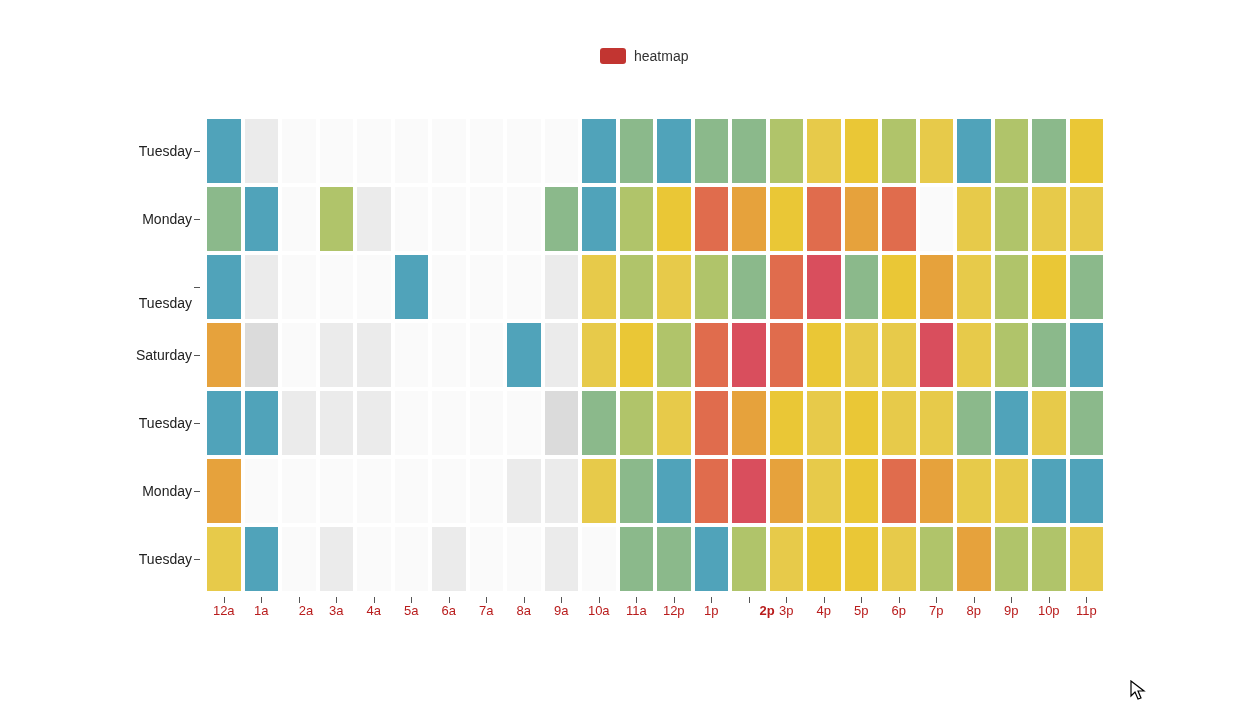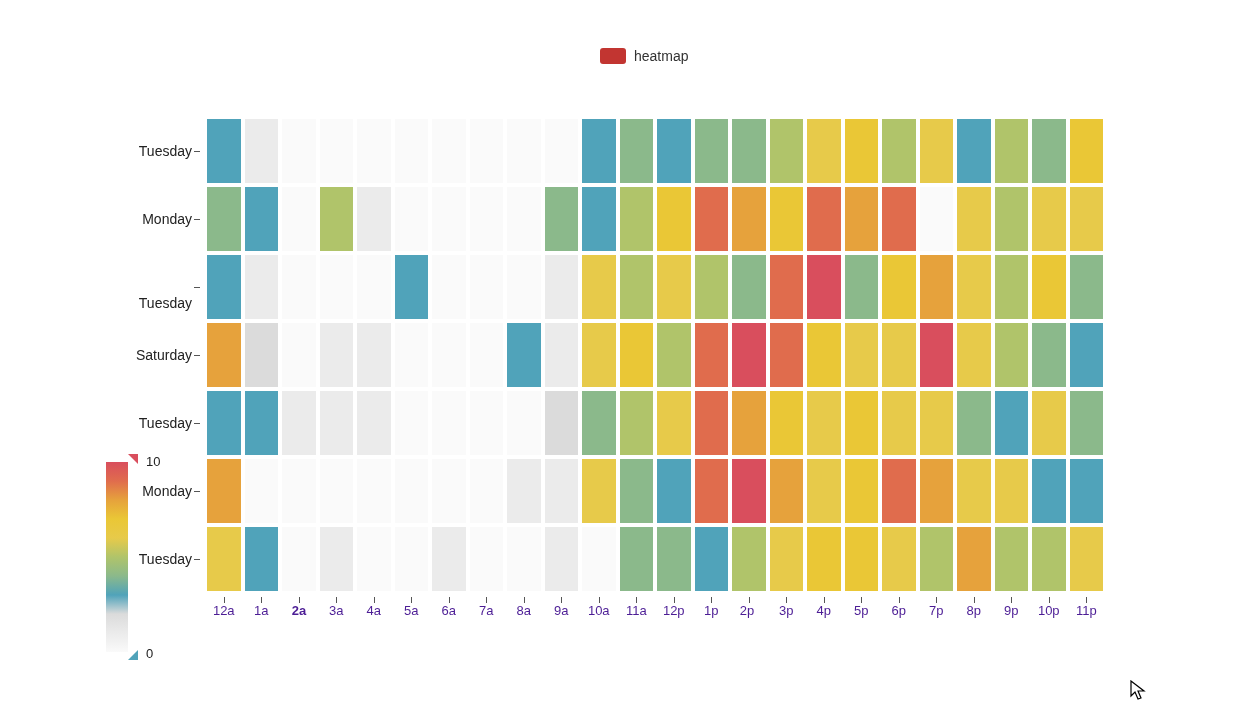--- a/index.html
+++ b/index.html
@@ -7,21 +7,21 @@
   .title{position:absolute;left:100px;top:45px;font-size:20px;font-weight:700;color:#222;}
   .legend{position:absolute;left:600px;top:48px;display:flex;align-items:center;gap:8px;font-size:14px;color:#333;}
   .legend-swatch{width:26px;height:16px;border-radius:3px;}
   .plot{position:absolute;left:205px;top:117px;width:900px;height:476px;}
   .row{display:flex;width:100%;height:68px;}
   .cell{flex:1 1 0;border:2px solid #fff;box-sizing:border-box;}
   .y-axis{position:absolute;left:100px;top:117px;width:100px;height:476px;}
   .y-label{position:absolute;right:8px;font-size:14px;color:#222;text-align:right;transform:translateY(-50%);}
   .y-tick{position:absolute;right:0;width:6px;height:1px;background:#555;}
   .x-axis{position:absolute;left:205px;top:597px;width:900px;height:40px;}
-  .x-label{position:absolute;top:6px;font-size:13px;color:#4c1d95;text-align:center;transform:translateX(-50%);}
+  .x-label{position:absolute;top:6px;font-size:13px;color:#b91c1c;text-align:center;transform:translateX(-50%);}
   .x-tick{position:absolute;top:0;width:1px;height:6px;background:#555;}
   .visualmap{position:absolute;left:106px;top:454px;width:90px;height:220px;}
   .vm-bar{position:absolute;left:0;top:8px;width:22px;height:190px;}
   .vm-arrow{position:absolute;left:22px;width:0;height:0;border-left:10px solid transparent;}
   .vm-arrow.top{top:0;border-top:10px solid #d94e5d;}
   .vm-arrow.bot{top:196px;border-bottom:10px solid #50a3ba;}
   .vm-label{position:absolute;left:40px;font-size:13px;color:#222;}
   .cursor{position:absolute;pointer-events:none;}
 </style>
 </head>
@@ -234,21 +234,21 @@
         <div class="cell" title="Saturday, 10p: 5" style="background: rgb(176, 196, 106);"></div>
         <div class="cell" title="Saturday, 11p: 6" style="background: rgb(231, 202, 74);"></div>
       </div>
     </div>
   <div class="x-axis" id="x-axis">
       <div class="x-tick" style="left: 18.75px;"></div>
       <div class="x-label" style="left: 18.75px;">12a</div>
       <div class="x-tick" style="left: 56.25px;"></div>
       <div class="x-label" style="left: 56.25px;">1a</div>
       <div class="x-tick" style="left: 93.75px;"></div>
-      <div class="x-label" style="left: 94px; font-weight: bold;">2a</div>
+      <div class="x-label" style="left: 101px;">2a</div>
       <div class="x-tick" style="left: 131.25px;"></div>
       <div class="x-label" style="left: 131.25px;">3a</div>
       <div class="x-tick" style="left: 168.75px;"></div>
       <div class="x-label" style="left: 168.75px;">4a</div>
       <div class="x-tick" style="left: 206.25px;"></div>
       <div class="x-label" style="left: 206.25px;">5a</div>
       <div class="x-tick" style="left: 243.75px;"></div>
       <div class="x-label" style="left: 243.75px;">6a</div>
       <div class="x-tick" style="left: 281.25px;"></div>
       <div class="x-label" style="left: 281.25px;">7a</div>
@@ -258,45 +258,38 @@
       <div class="x-label" style="left: 356.25px;">9a</div>
       <div class="x-tick" style="left: 393.75px;"></div>
       <div class="x-label" style="left: 393.75px;">10a</div>
       <div class="x-tick" style="left: 431.25px;"></div>
       <div class="x-label" style="left: 431.25px;">11a</div>
       <div class="x-tick" style="left: 468.75px;"></div>
       <div class="x-label" style="left: 468.75px;">12p</div>
       <div class="x-tick" style="left: 506.25px;"></div>
       <div class="x-label" style="left: 506.25px;">1p</div>
       <div class="x-tick" style="left: 543.75px;"></div>
-      <div class="x-label" style="left: 542px;">2p</div>
+      <div class="x-label" style="left: 562px; font-weight: bold;">2p</div>
       <div class="x-tick" style="left: 581.25px;"></div>
       <div class="x-label" style="left: 581.25px;">3p</div>
       <div class="x-tick" style="left: 618.75px;"></div>
       <div class="x-label" style="left: 618.75px;">4p</div>
       <div class="x-tick" style="left: 656.25px;"></div>
       <div class="x-label" style="left: 656.25px;">5p</div>
       <div class="x-tick" style="left: 693.75px;"></div>
       <div class="x-label" style="left: 693.75px;">6p</div>
       <div class="x-tick" style="left: 731.25px;"></div>
       <div class="x-label" style="left: 731.25px;">7p</div>
       <div class="x-tick" style="left: 768.75px;"></div>
       <div class="x-label" style="left: 768.75px;">8p</div>
       <div class="x-tick" style="left: 806.25px;"></div>
       <div class="x-label" style="left: 806.25px;">9p</div>
       <div class="x-tick" style="left: 843.75px;"></div>
       <div class="x-label" style="left: 843.75px;">10p</div>
       <div class="x-tick" style="left: 881.25px;"></div>
       <div class="x-label" style="left: 881.25px;">11p</div>
     </div>
 
-  <div class="visualmap">
-    <div class="vm-bar" id="vm-bar" style="background: linear-gradient(rgb(217, 78, 93) 0%, rgb(224, 108, 77) 10%, rgb(230, 162, 60) 20%, rgb(234, 199, 54) 30%, rgb(231, 202, 74) 40%, rgb(176, 196, 106) 50%, rgb(139, 185, 139) 60%, rgb(80, 163, 186) 70%, rgb(219, 219, 219) 80%, rgb(235, 235, 235) 90%, rgb(242, 242, 242) 95%, rgb(250, 250, 250) 100%);"></div>
-    <div class="vm-arrow top"></div>
-    <div class="vm-arrow bot"></div>
-    <div class="vm-label" style="top:0">10</div>
-    <div class="vm-label" style="top:192px">0</div>
-  </div>
 
   <svg class="cursor" style="left:1130px;top:680px" width="18" height="22" viewBox="0 0 18 22">
     <path d="M1 1 L1 16 L5 12 L8 19 L11 18 L8 11 L14 11 Z" fill="#fff" stroke="#000" stroke-width="1.2"></path>
   </svg>
 </div>
 
 </body></html>

